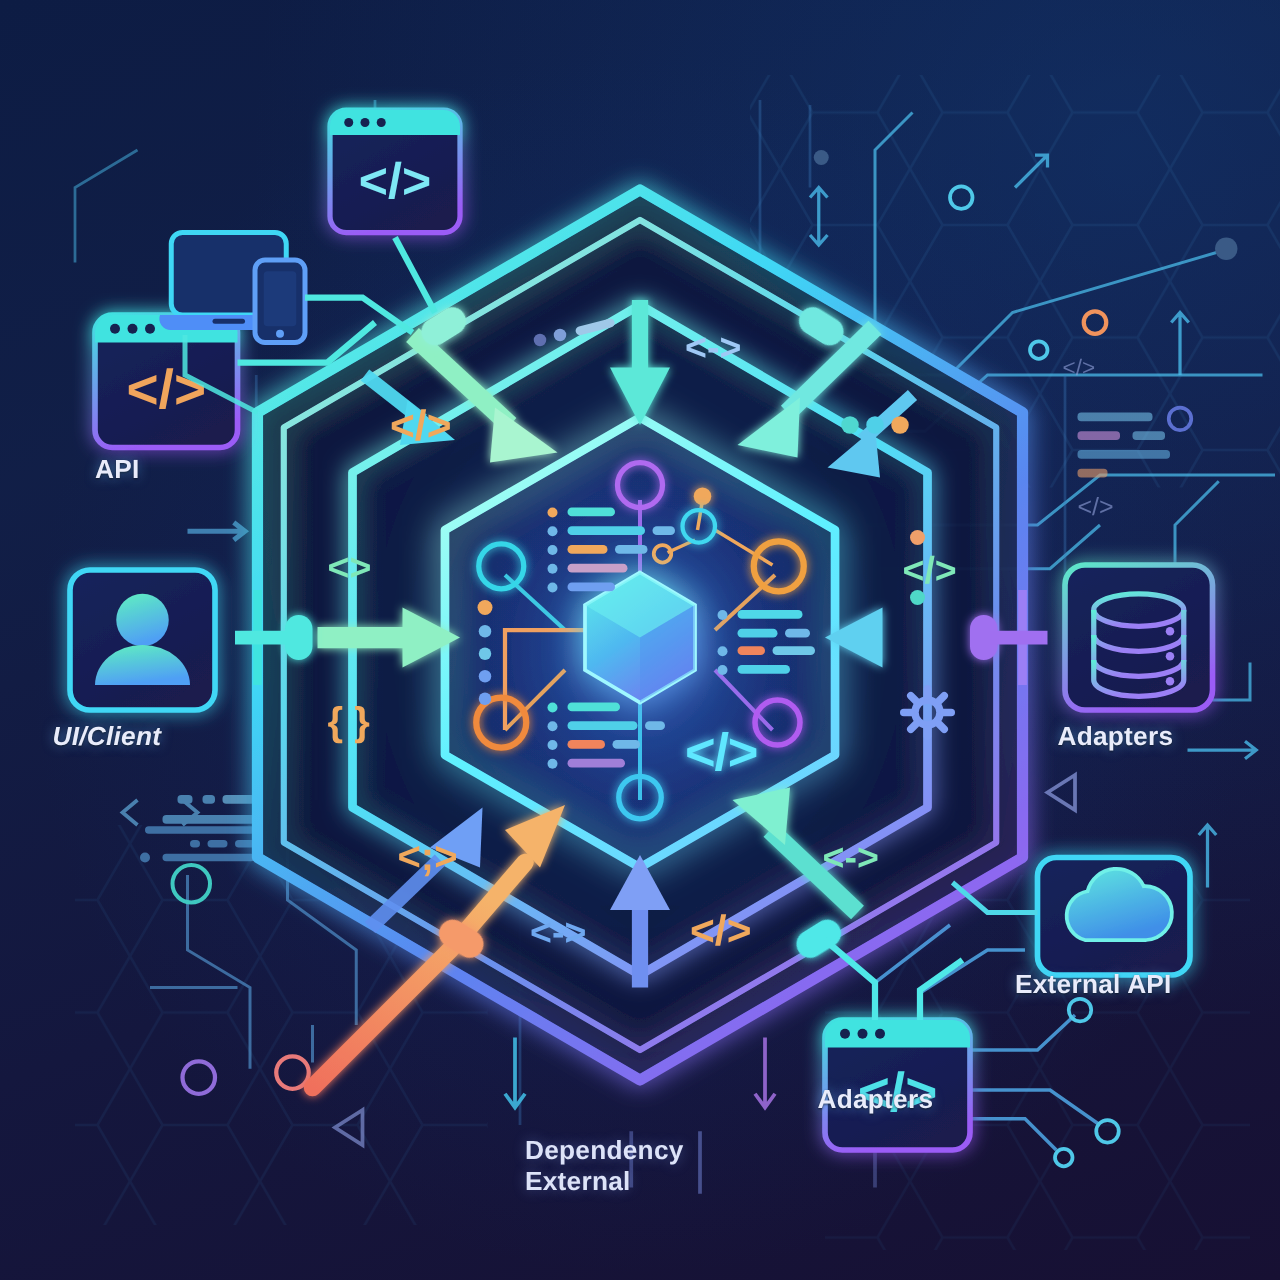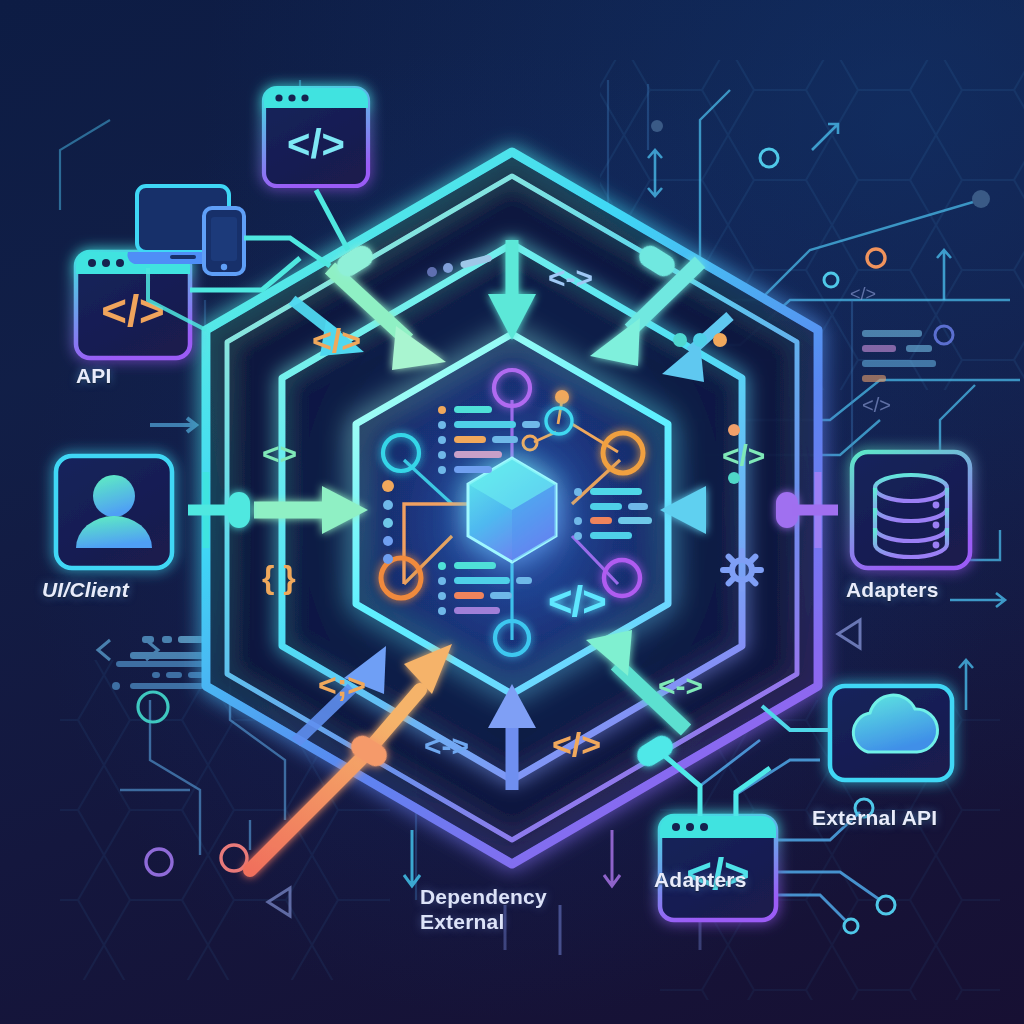--- a/index.html
+++ b/index.html
@@ -585,20 +585,20 @@
       <path d="M736 816 L736 792 L770 768"></path>
     </g>
     <g fill="none" stroke="#4fd8e8" stroke-width="4">
       <path d="M830 730 L790 730 L762 706"></path>
     </g>
   </svg>
 
   <div class="lbl" style="left:76px;top:364px;width:114px;">API</div>
   <div class="lbl" style="left:42px;top:578px;width:140px;font-style:italic;">UI/Client</div>
   <div class="lbl" style="left:846px;top:578px;width:132px;">Adapters</div>
-  <div class="lbl" style="left:812px;top:776px;width:160px;margin-top:30px;">External API</div>
+  <div class="lbl" style="left:812px;top:776px;width:160px;">External API</div>
   <div class="lbl" style="left:654px;top:868px;width:128px;">Adapters</div>
-  <div class="lbl two" style="left:420px;top:884px;width:196px;">
+  <div class="lbl two" style="left:420px;top:908px;width:196px;">
     <span>Dependency</span><br>
     <span>External</span>
   </div>
 
 </div>
 
 </body></html>

